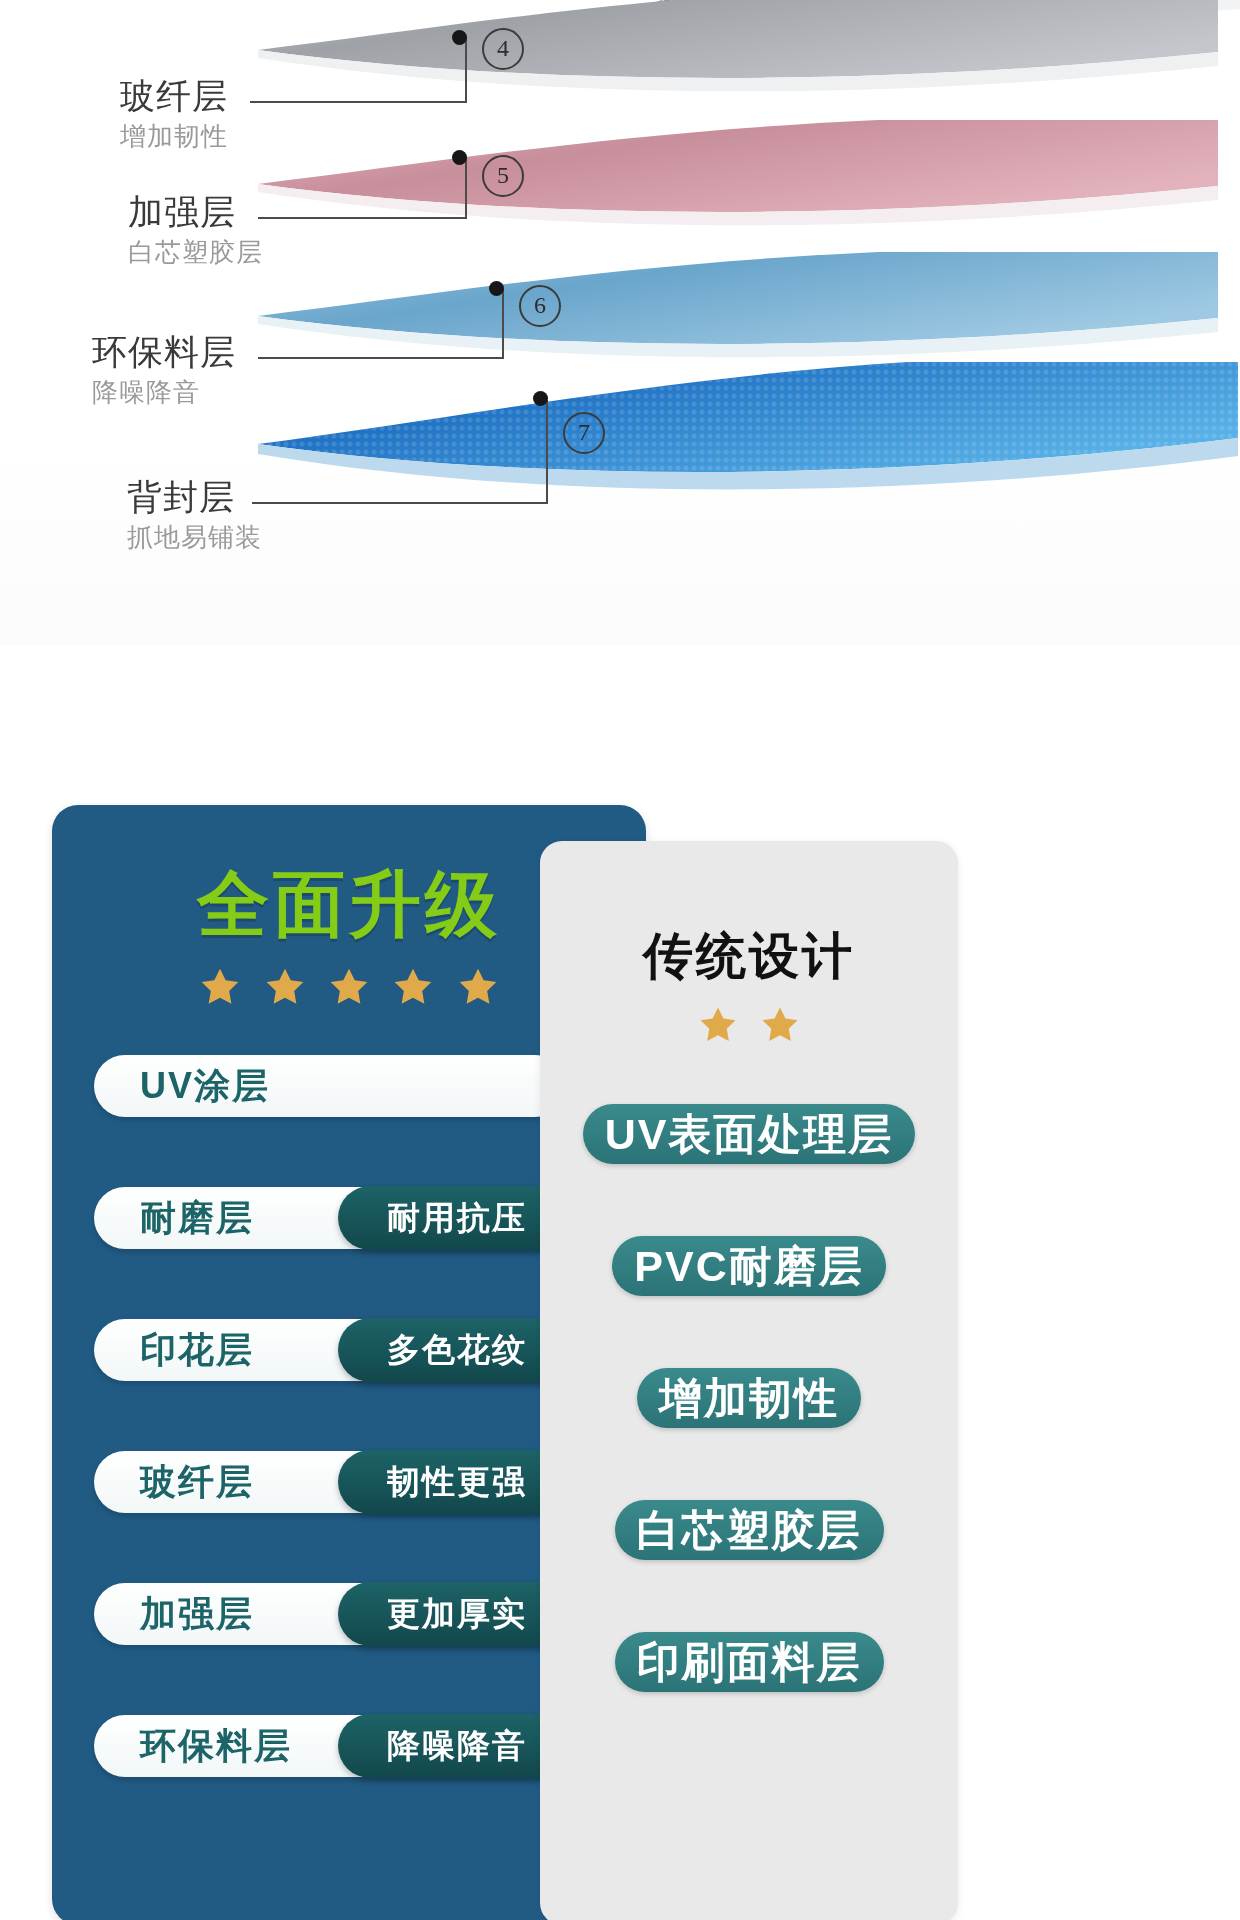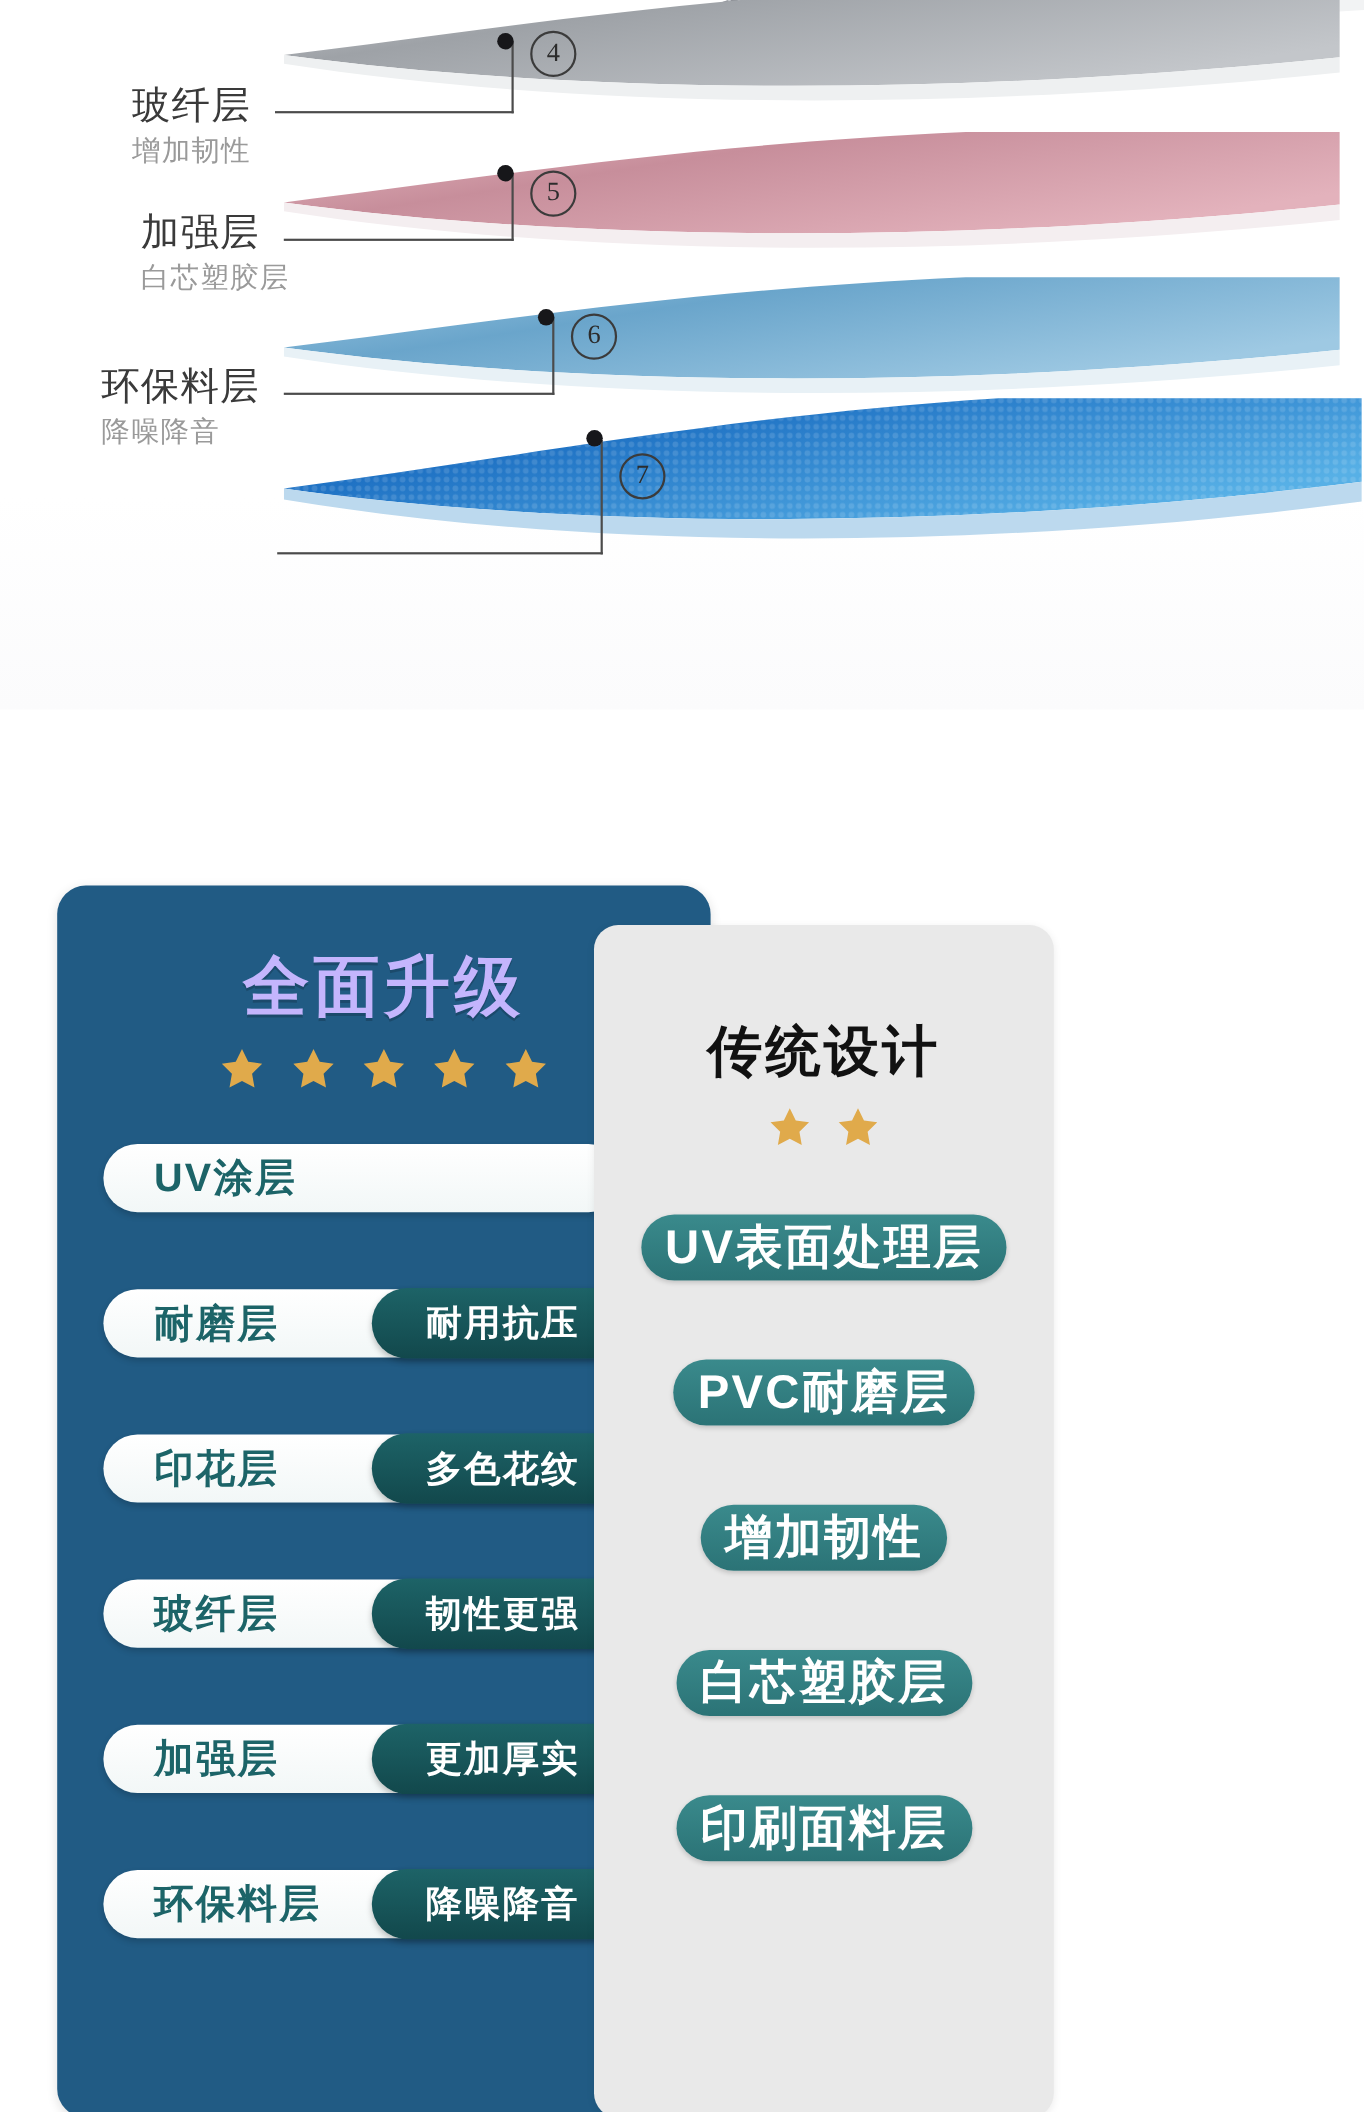--- a/index.html
+++ b/index.html
@@ -49,21 +49,21 @@
   #compare{ position:absolute; left:0; top:645px; width:1240px; height:1275px; }
 
   #card-upgrade{
     position:absolute; left:52px; top:160px; width:594px; height:1120px;
     background:#215b84; border-radius:26px;
     box-shadow:0 3px 10px rgba(0,0,0,.12);
     overflow:hidden;
   }
   #card-upgrade .card-title{
     margin-top:52px; text-align:center;
-    font-size:60px; font-weight:bold; color:#c4b5fd; letter-spacing:4px;
+    font-size:72px; font-weight:bold; color:#84cc16; letter-spacing:4px;
     text-shadow:0 3px 0 rgba(0,0,0,.18);
   }
   .stars{ text-align:center; margin-top:12px; line-height:0; }
   .star{ display:inline-block; margin:0 7px; }
 
   .row{ position:relative; height:62px; margin:0 0 0 42px; width:472px; }
   .pill-white{
     position:absolute; left:0; top:0; width:472px; height:62px;
     background:linear-gradient(180deg,#ffffff 0%,#f2f7f7 100%);
     border-radius:31px;
@@ -214,20 +214,24 @@
 
   <div class="callout" style="left:92px; top:332px;">
     <div class="c-title">环保料层</div>
     <div class="c-sub">降噪降音</div>
   </div>
   <div class="leader h" style="left:258px; top:357px; width:246px;"></div>
   <div class="leader v" style="left:502px; top:289px; height:70px;"></div>
   <div class="dot" style="left:489px; top:281px;"></div>
   <div class="numbadge" style="left:519px; top:285px;">6</div>
 
+  <div class="callout" style="left:127px; top:477px;">
+    <div class="c-title">背封层</div>
+    <div class="c-sub">抓地易铺装</div>
+  </div>
   <div class="leader h" style="left:252px; top:502px; width:296px;"></div>
   <div class="leader v" style="left:546px; top:400px; height:104px;"></div>
   <div class="dot" style="left:533px; top:391px;"></div>
   <div class="numbadge" style="left:563px; top:412px;">7</div>
 </div>
 
 <div id="compare">
 
   <div id="card-upgrade">
     <div class="card-title">全面升级</div>

